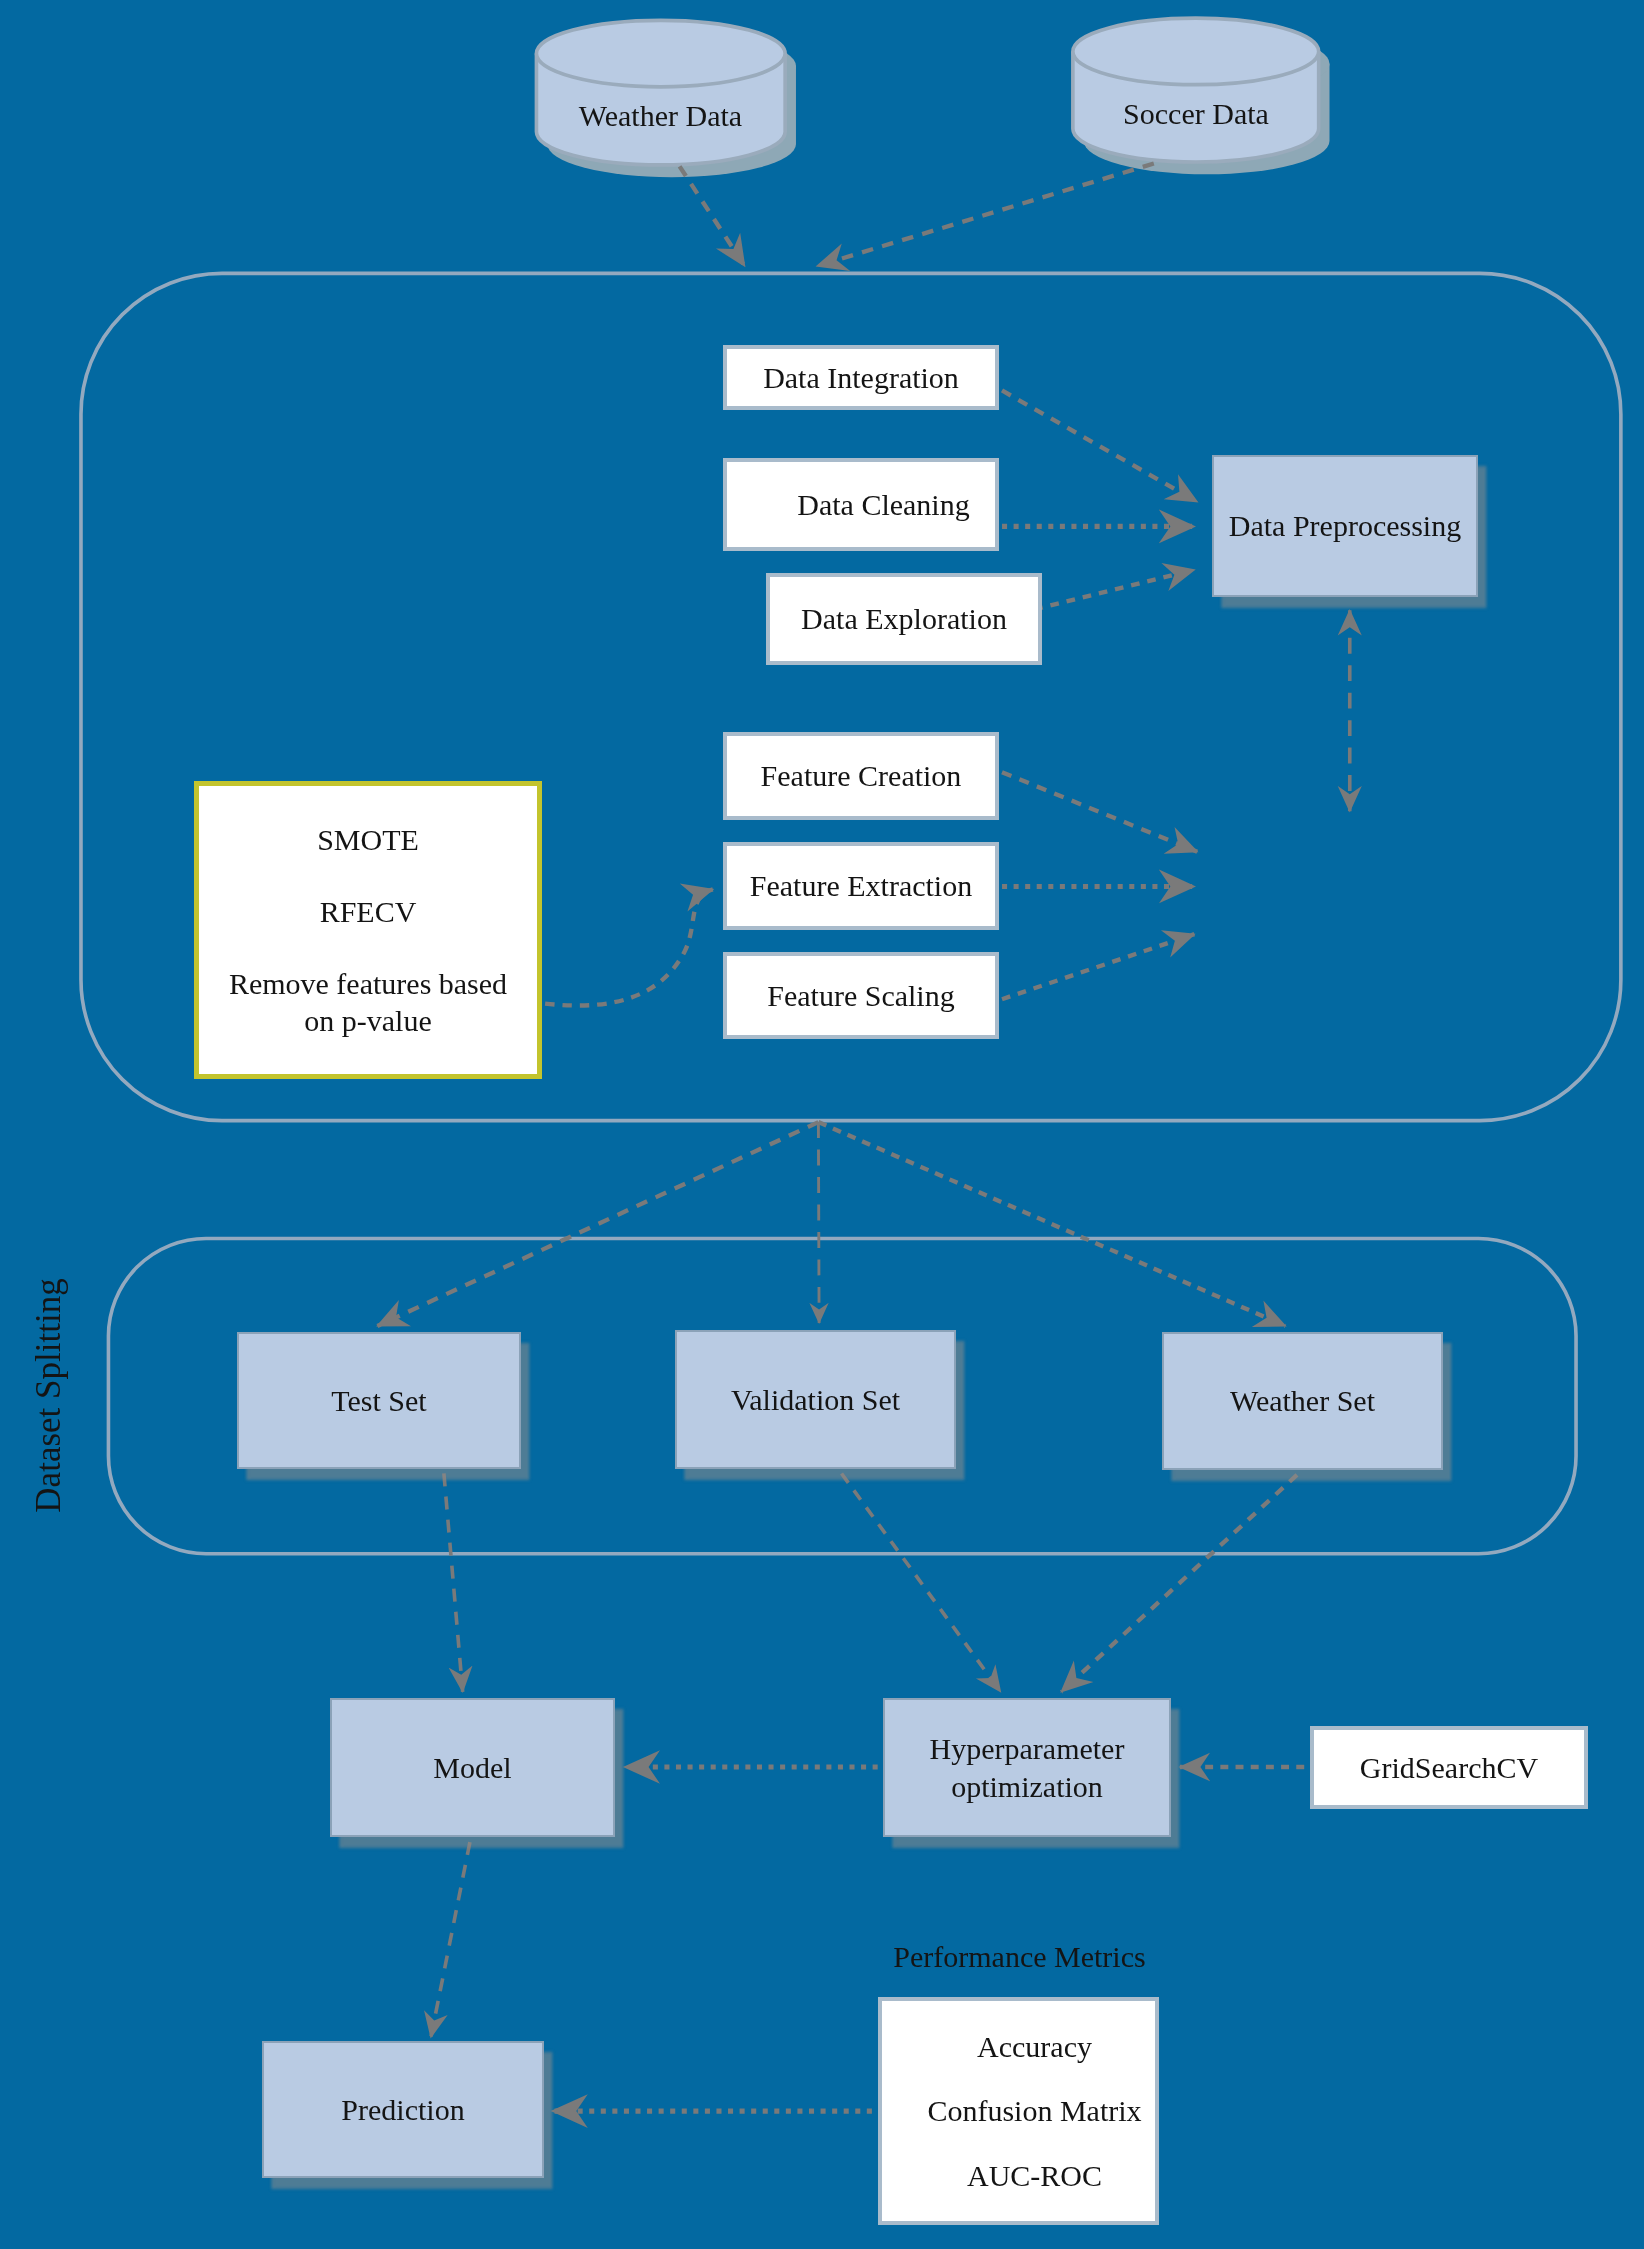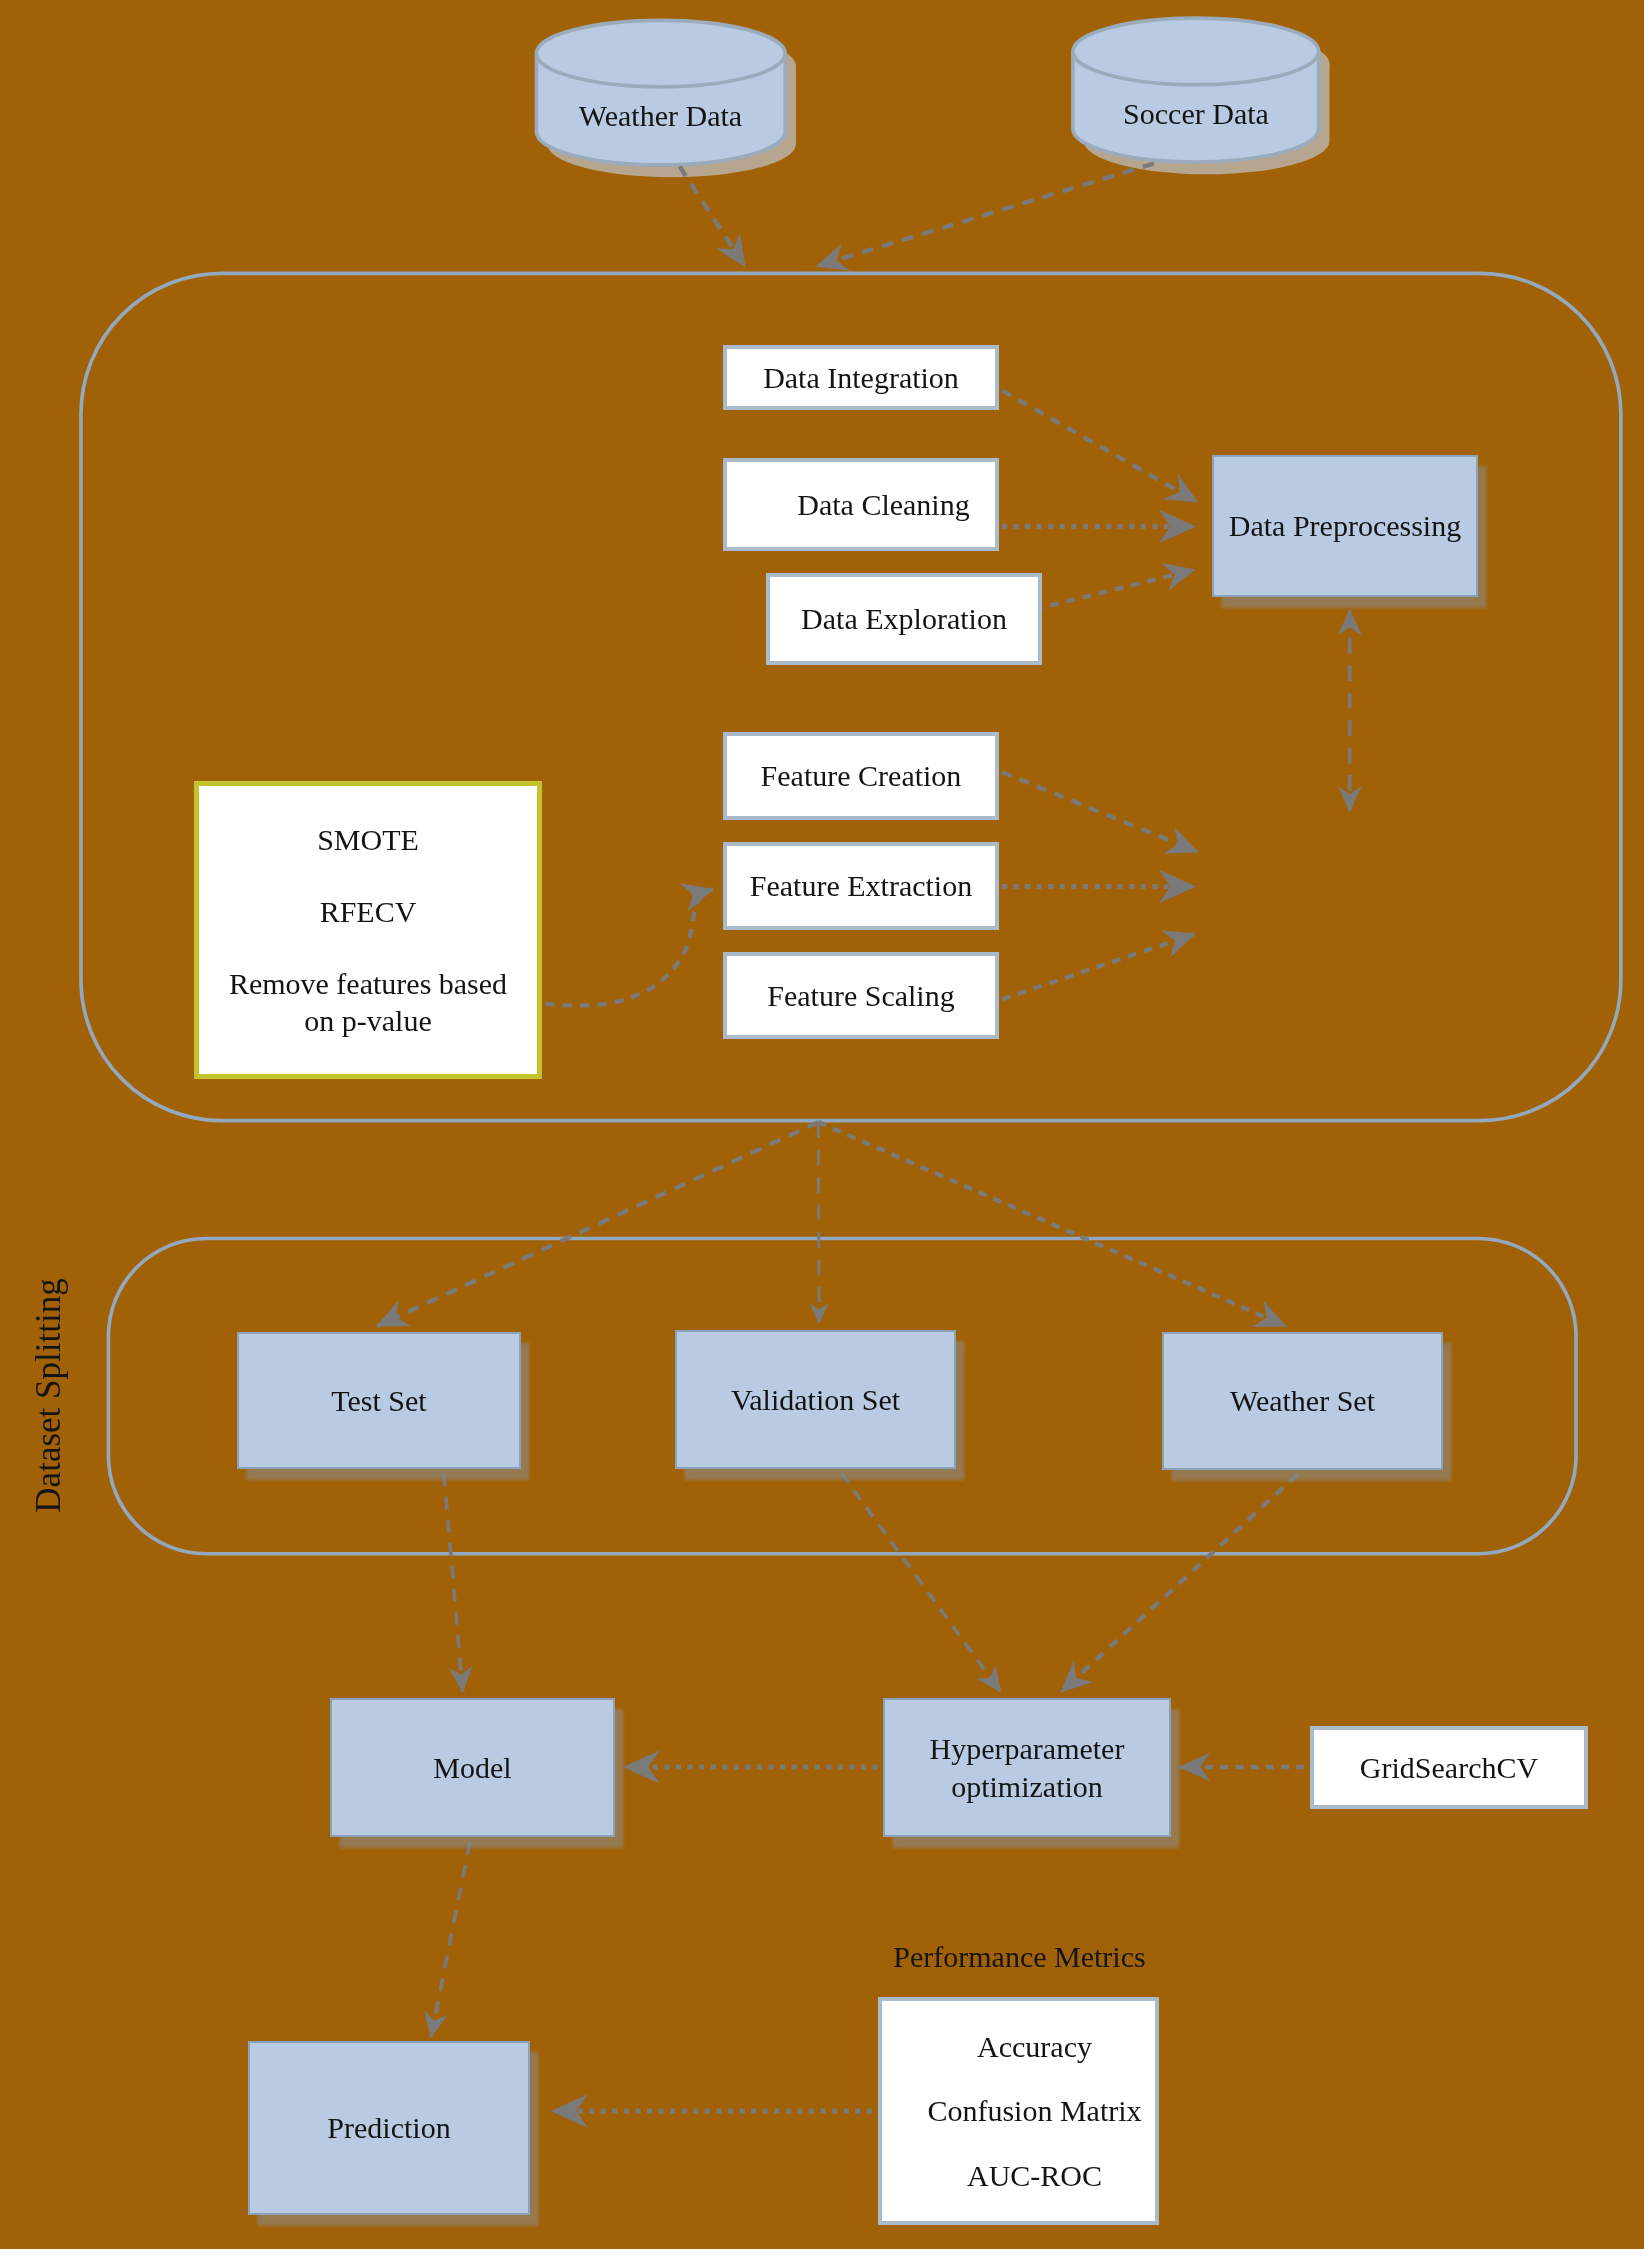--- a/index.html
+++ b/index.html
@@ -1,19 +1,19 @@
 <!DOCTYPE html>
 <html style="font-size:11.6px"><head>
 <meta charset="utf-8">
 <style>
   html,body{margin:0;padding:0;background:#ffffff;}
   .stage{
     position:relative;
     width:1644px;height:2250px;
-    background:#a16207;
+    background:#0369a1;
     font-family:"Liberation Serif","DejaVu Serif",serif;
     color:#141414;
     overflow:hidden;
   }
   .layer{position:absolute;left:0;top:0;z-index:1;}
   .node{
     position:absolute;
     box-sizing:border-box;
     display:flex;align-items:center;justify-content:center;
     text-align:center;
@@ -125,21 +125,21 @@
   <div class="node node--plain rotated" style="left:-169px;top:1374px;width:434px;height:43px;">Dataset Splitting</div>
 
   <div class="node node--blue" style="left:217px;top:1332px;width:284px;height:137px;margin-left:20px;">Test Set</div>
   <div class="node node--blue" style="left:675px;top:1330px;width:281px;height:139px;">Validation Set</div>
   <div class="node node--blue" style="left:1162px;top:1332px;width:281px;height:138px;">Weather Set</div>
 
   <div class="node node--blue" style="left:330px;top:1698px;width:285px;height:139px;">Model</div>
   <div class="node node--blue wrap-narrow" style="left:883px;top:1698px;width:288px;height:139px;">Hyperparameter optimization</div>
   <div class="node node--white" style="left:1310px;top:1726px;width:278px;height:83px;">GridSearchCV</div>
 
-  <div class="node node--blue" style="left:248px;top:2041px;width:282px;height:174px;">Prediction</div>
+  <div class="node node--blue" style="left:262px;top:2041px;width:282px;height:137px;">Prediction</div>
 
   <div class="node node--plain" style="left:839px;top:1938px;width:361px;height:38px;">Performance Metrics</div>
 
   <div class="node node--white metrics-box" style="left:878px;top:1997px;width:281px;height:228px;">
     <div>Accuracy</div>
     <div>Confusion Matrix</div>
     <div>AUC-ROC</div>
   </div>
 
 </div>

